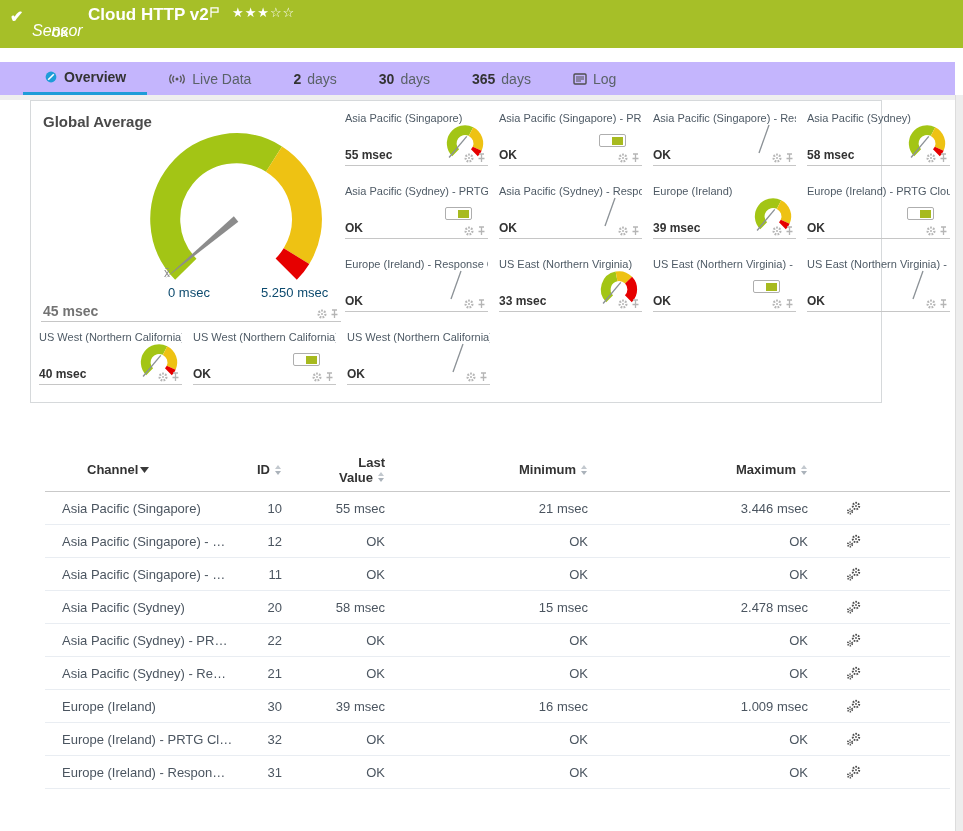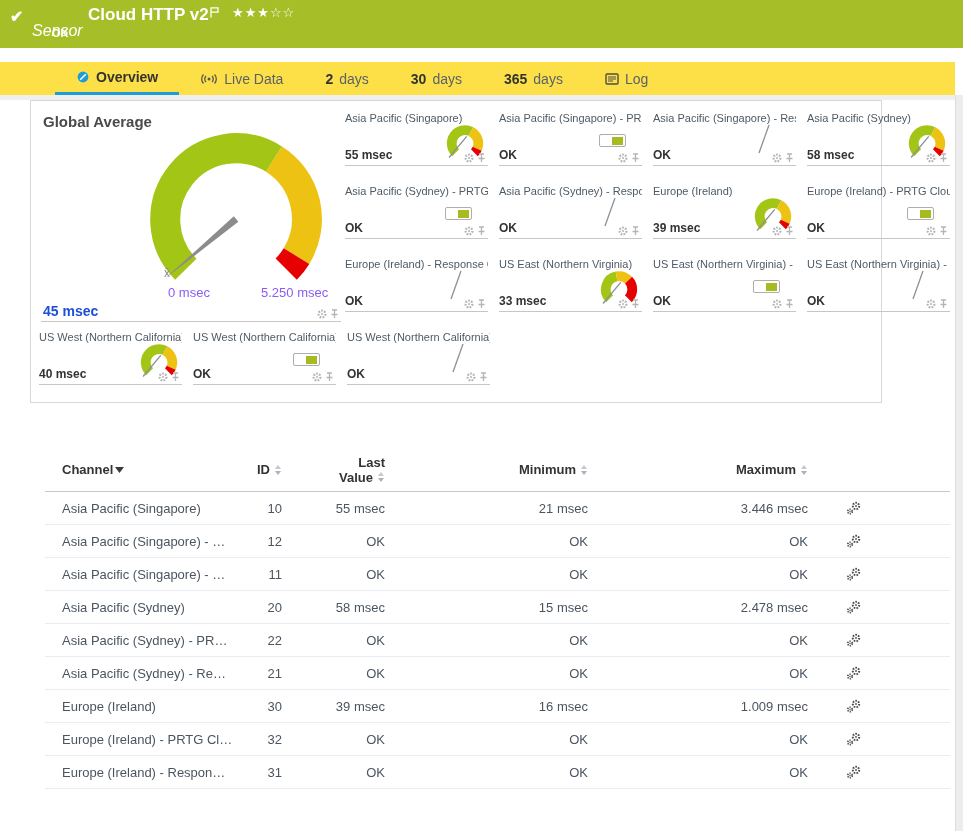--- a/index.html
+++ b/index.html
@@ -10,37 +10,37 @@
   
   .sensor-bar { position:absolute; left:0; top:0; width:963px; height:48px; background:var(--green-bar,#a6bf28); color:#fff; }
   .sensor-bar .check { position:absolute; left:10px; top:7px; font-size:16px; font-weight:bold; }
   .sensor-bar .kind { position:absolute; left:32px; top:22px; font-style:italic; font-size:16px; }
   .sensor-bar .title { position:absolute; left:88px; top:5px; font-size:17px; font-weight:bold; }
   .sensor-bar .flag { position:absolute; left:210px; top:4px; }
   .sensor-bar .stars { position:absolute; left:232px; top:5px; font-size:13px; letter-spacing:1px; }
   .sensor-bar .status { position:absolute; left:52px; top:27px; font-size:11px; font-weight:bold; }
 
   
-  .tabbar { position:absolute; left:0; top:62px; width:955px; height:33px; display:flex; align-items:center; padding-left:55px; background:#fde047; }
+  .tabbar { position:absolute; left:0; top:62px; width:955px; height:33px; display:flex; align-items:center; padding-left:23px; background:#c4b5fd; }
   .tab { display:flex; align-items:center; gap:6px; height:33px; padding:0 21px; font-size:14px; color:#5a6268; cursor:default; white-space:nowrap; }
   .tab .num { font-weight:bold; color:#333; }
   .tab.active { color:#333; font-weight:bold; border-bottom:3px solid var(--accent,#1e9cd8); }
   .band { position:absolute; left:0; top:95px; width:963px; height:5px; background:#efefef; }
   .gutter { position:absolute; right:0; top:95px; width:8px; height:736px; background:#ededed; border-left:1px solid #dcdcdc; }
 
   
   .panel { position:absolute; left:30px; top:100px; width:852px; height:303px; background:#fff; border:1px solid #d6d9db; }
   .main-tile { position:absolute; left:10px; top:8px; width:300px; height:213px; border-bottom:1px solid #c6c6c6; }
   .main-tile .gtitle { position:absolute; left:2px; top:4px; font-size:15px; font-weight:600; color:#4a4a4a; }
   .main-gauge-svg { position:absolute; left:105px; top:20px; width:180px; height:182px; }
-  .gauge-label { position:absolute; font-size:13px; color:#8b5cf6; }
+  .gauge-label { position:absolute; font-size:13px; color:#0c4a6e; }
   .lbl-min { left:127px; top:176px; }
   .lbl-max { left:220px; top:176px; }
   .mean-mark { position:absolute; left:123px; top:157px; font-size:12px; color:#8a8a8a; }
-  .main-value { position:absolute; left:2px; bottom:2px; font-size:14px; font-weight:bold; color:#1d4ed8; }
+  .main-value { position:absolute; left:2px; bottom:2px; font-size:14px; font-weight:bold; color:#737373; }
   .tile-icons { position:absolute; right:2px; bottom:2px; display:flex; gap:3px; align-items:center; }
 
   .tiles-grid { position:absolute; left:314px; top:11px; display:grid; grid-template-columns:repeat(4,143px); column-gap:11px; row-gap:19px; }
   .tiles-row4 { position:absolute; left:8px; top:230px; display:grid; grid-template-columns:repeat(3,143px); column-gap:11px; }
   .tile { position:relative; width:143px; height:54px; border-bottom:1px solid #c6c6c6; }
   .tile .ttitle { position:absolute; left:0; top:0; width:143px; font-size:11px; color:#4e5a65; white-space:nowrap; overflow:hidden; }
   .tile .tvalue { position:absolute; left:0; bottom:3px; font-size:12px; font-weight:bold; color:#333; }
   .mini-gauge { position:absolute; right:0; top:10px; width:46px; height:41px; }
   .mini-needle { position:absolute; right:24px; top:12px; width:16px; height:30px; }
   .toggle { position:absolute; right:16px; top:22px; width:27px; height:13px; border:1px solid #aeaeae; border-radius:2px; background:#fff; }
@@ -52,21 +52,21 @@
   .seg-red { stroke:var(--red,#e60000); }
   svg[data-gauge="big"] .seg { stroke-width:30; }
   svg[data-gauge^="mini"] .seg { stroke-width:11; }
   .needle-line { stroke:#8b9196; stroke-width:1.5; }
 
   
   .table-wrap { position:absolute; left:30px; top:448px; width:920px; }
   .thead, .trow { margin-left:15px; display:grid; grid-template-columns:17px 190px 30px 103px 203px 220px 80px; align-items:center; }
   .thead { height:44px; border-bottom:1px solid #c9c9c9; font-size:13px; font-weight:bold; color:#333; }
   .trow { height:33px; border-bottom:1px solid #e9edf2; font-size:13px; color:#4b5560; }
-  .c-left { text-align:center; display:flex; align-items:center; gap:2px; }
+  .c-left { text-align:center; display:flex; align-items:center; gap:2px;margin-left:25px; }
   .c-right { text-align:right; display:flex; justify-content:flex-end; align-items:center; gap:4px; }
   .last-head { display:flex; flex-direction:column; align-items:flex-end; line-height:15px; }
   .last-head .l2 { display:flex; align-items:center; gap:4px; }
   .row-gear { display:flex; justify-content:flex-end; padding-right:26px; }
   .chan-cell { white-space:nowrap; overflow:hidden; }
 </style>
 </head>
 <body>
 
 <div id="page">

